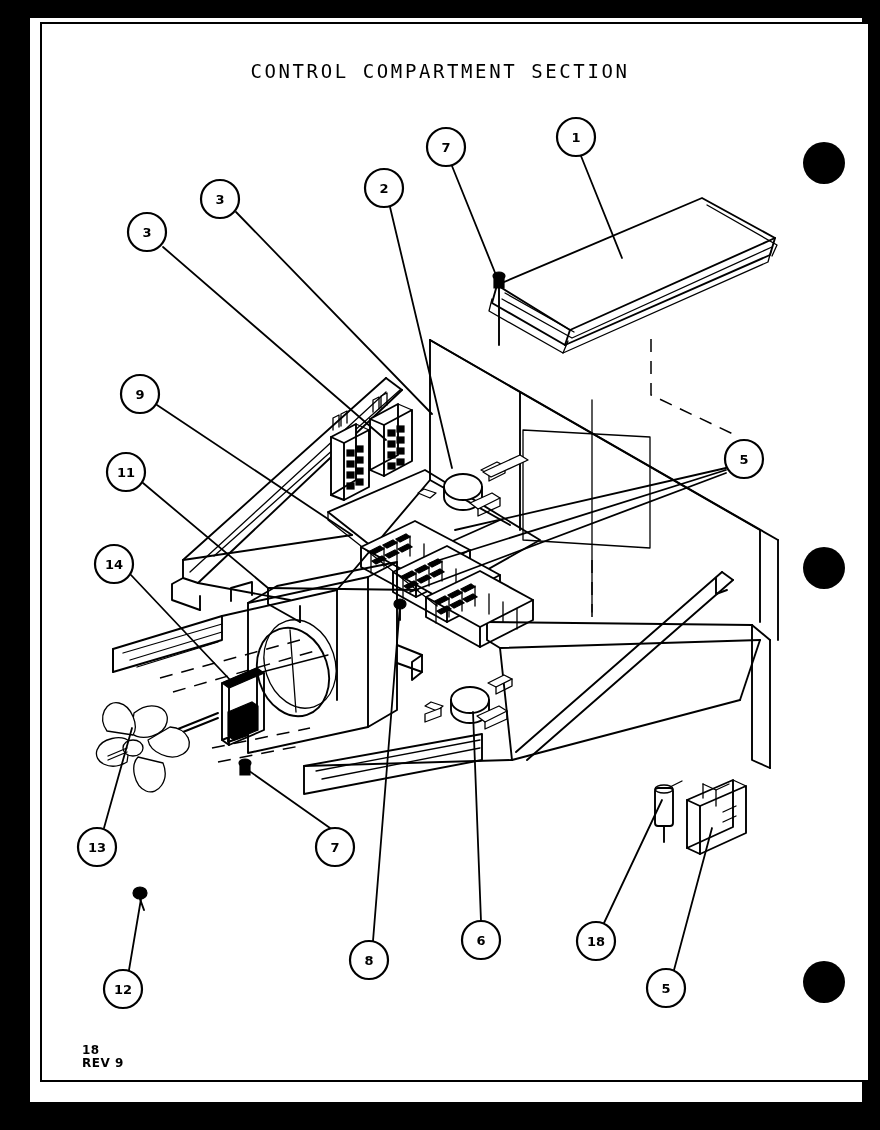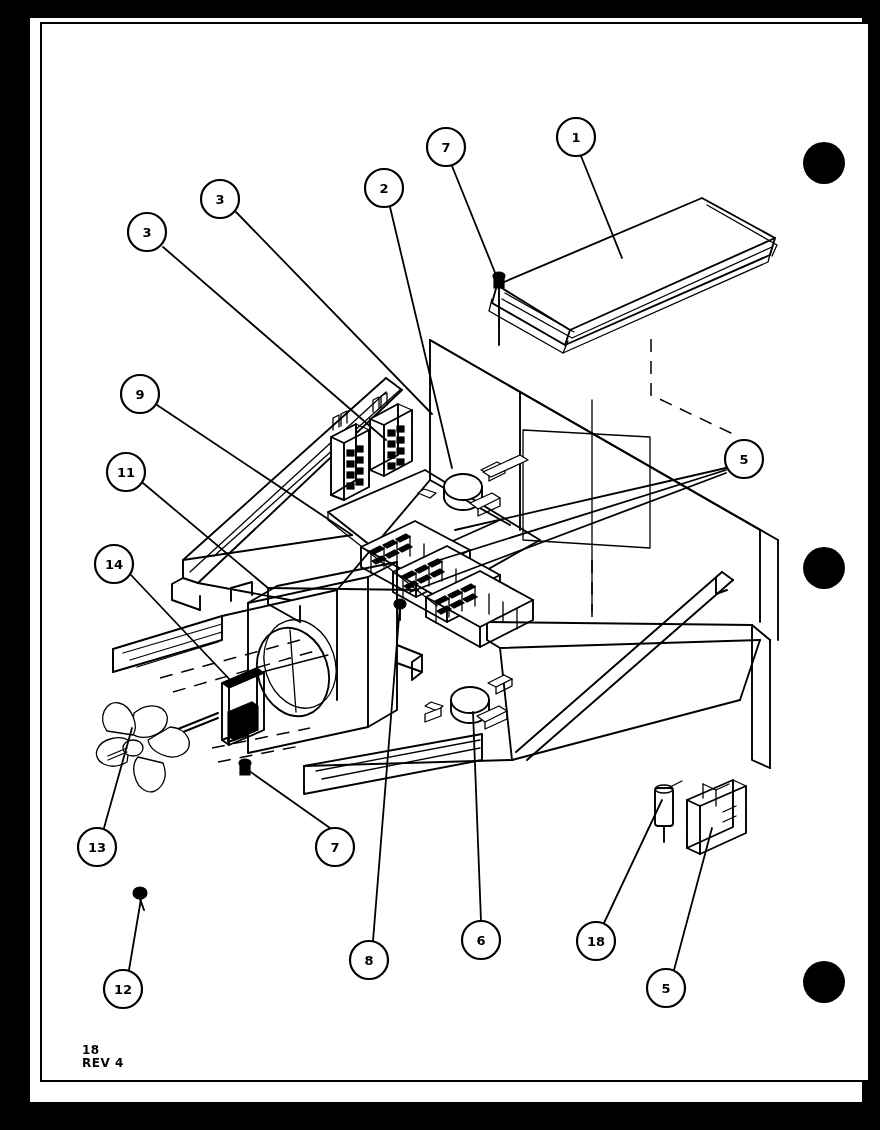--- a/index.html
+++ b/index.html
@@ -107,20 +107,21 @@
 <div id="page">
 
   <div class="scan-edge" id="edge-left"></div>
   <div class="scan-edge" id="edge-top"></div>
   <div class="scan-edge" id="edge-right"></div>
   <div class="scan-edge" id="edge-bottom"></div>
 
   <div id="sheet"></div>
   <div id="frame"></div>
 
+  <div id="title">CONTROL COMPARTMENT SECTION</div>
 
   <svg class="art" viewBox="0 0 880 1130">
 
     <g>
       <path class="ln" d="M497,285 L702,198 L775,238 L570,330 Z"></path>
       <path class="ln" d="M497,285 L492,303 L565,345 L570,330"></path>
       <path class="ln" d="M565,345 L770,255 L775,238"></path>
       <path class="ln-t" d="M502,299 L572,338 L772,247"></path>
       <path class="ln-t" d="M505,293 L574,332"></path>
       <path class="ln-t" d="M707,205 L777,245 L772,256"></path>
@@ -506,16 +507,16 @@
   </svg>
 
   <div id="punch-layer">
       <div class="punch" style="left: 803px; top: 142px; width: 42px; height: 42px;"></div>
       <div class="punch" style="left: 803px; top: 547px; width: 42px; height: 42px;"></div>
       <div class="punch" style="left: 803px; top: 961px; width: 42px; height: 42px;"></div>
     </div>
 
   <div id="footer">
     <div>18</div>
-    <div>REV 4</div>
+    <div>REV 9</div>
   </div>
 
 </div>
 
 </body></html>

